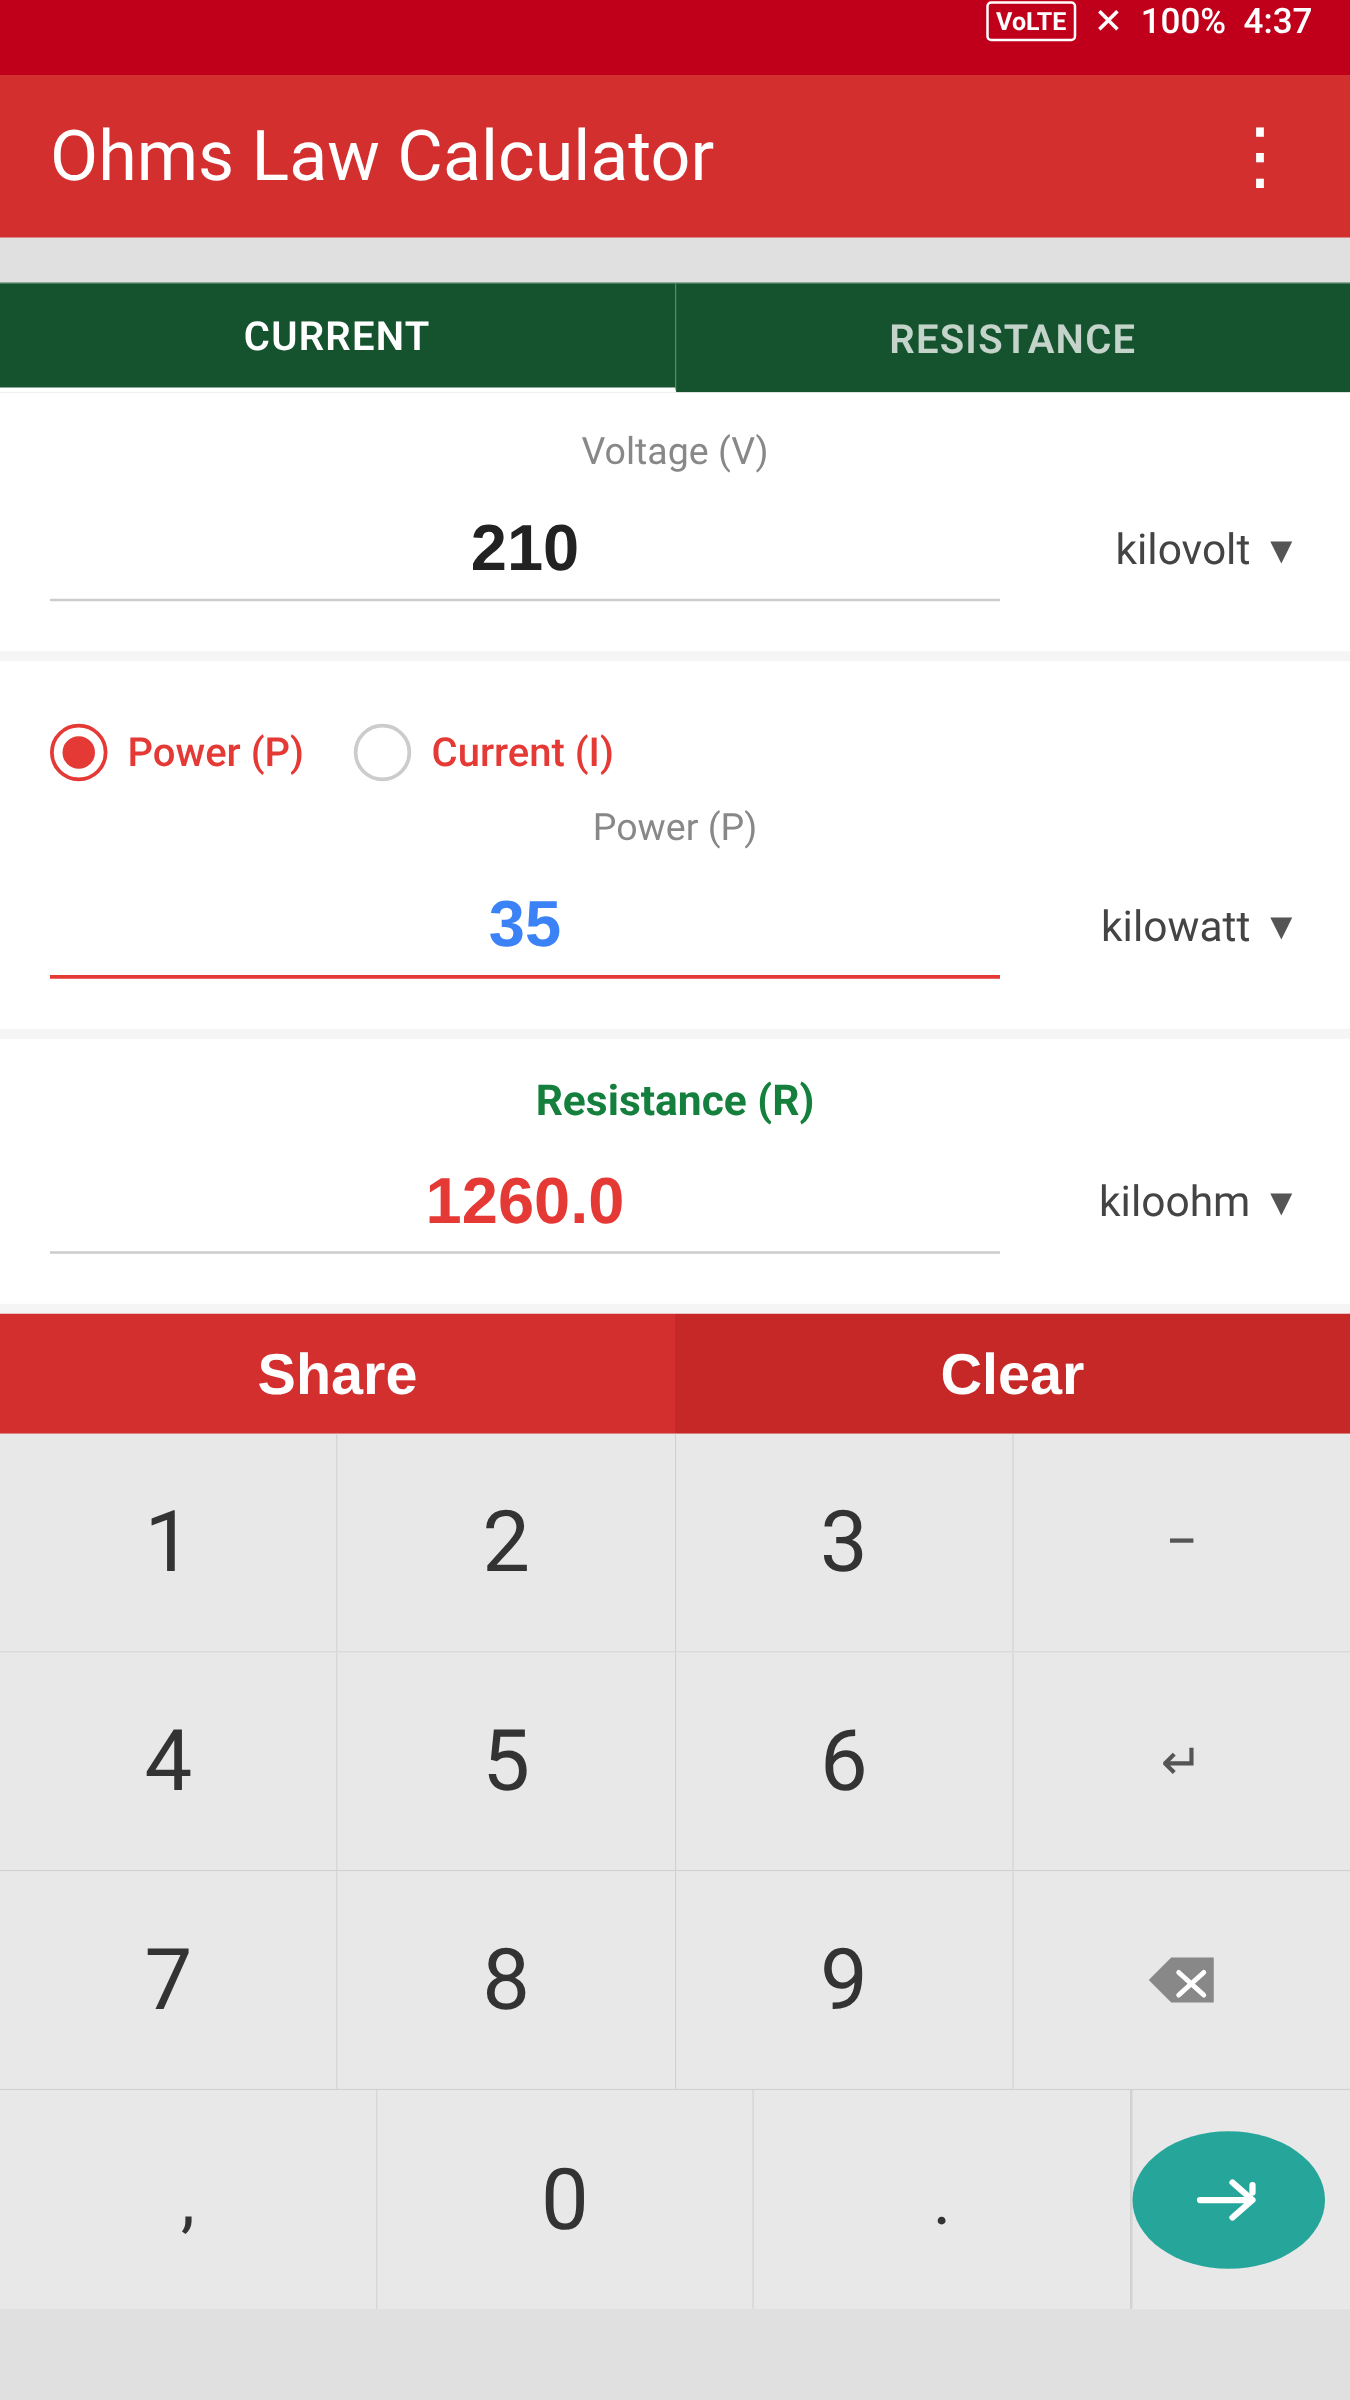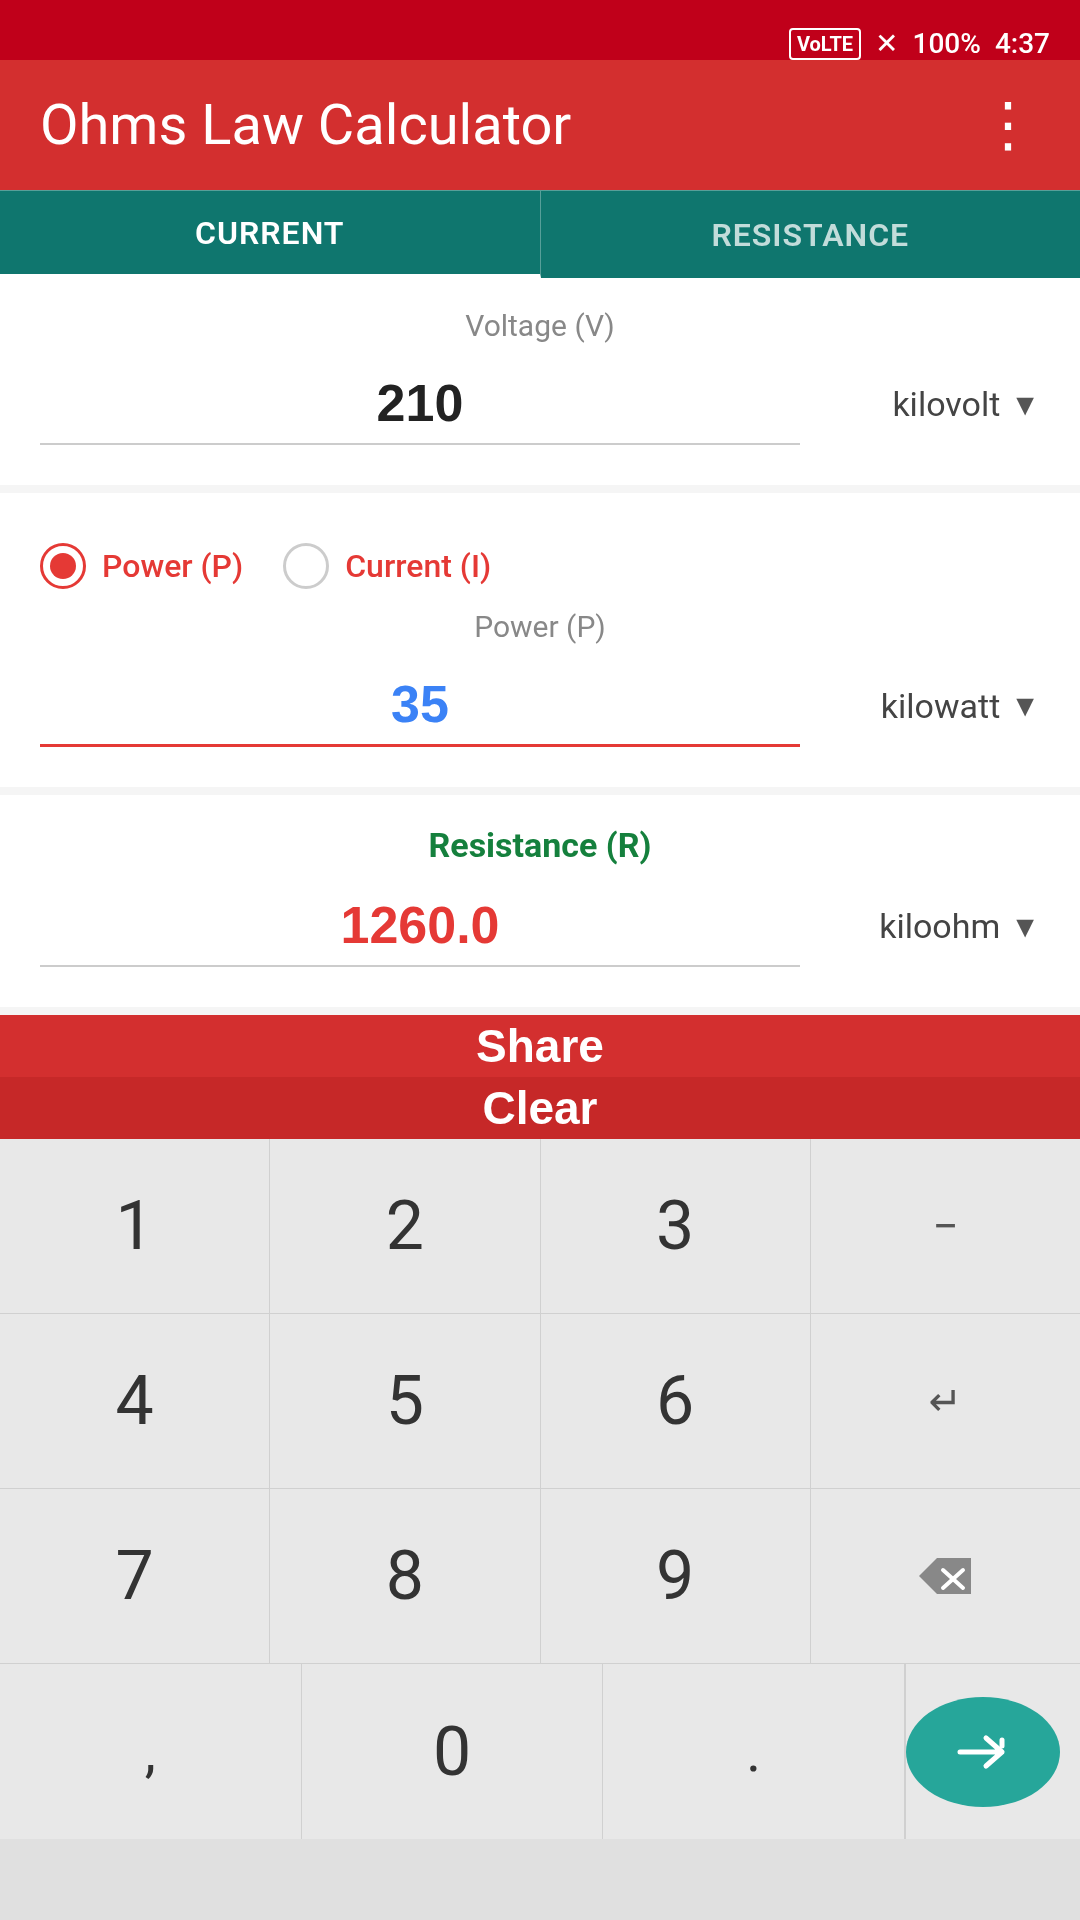--- a/index.html
+++ b/index.html
@@ -10,21 +10,21 @@
       font-family: 'Roboto', Arial, sans-serif;
       background: #e0e0e0;
       overflow-x: hidden;
     }
 
     
     .status-bar {
       background: #c0001a;
       height: 60px;
       display: flex;
-      align-items: flex-end;
+      align-items: flex-start;
       justify-content: flex-end;
       padding: 0 30px;
       gap: 18px;
     }
     .status-bar-text {
       color: white;
       font-size: 28px;
       font-weight: 500;
     }
     .status-icons {
@@ -58,24 +58,25 @@
     .app-bar-menu {
       color: white;
       font-size: 60px;
       cursor: pointer;
       line-height: 1;
       letter-spacing: 2px;
     }
 
     
     .tabs {
-      background: #0f766e;
+      background: #14532d;
       display: flex;
       height: 88px;
       border-top: 1px solid rgba(255,255,255,0.3);
+      margin-top: 36px;
     }
     .tab {
       flex: 1;
       display: flex;
       align-items: center;
       justify-content: center;
       color: rgba(255,255,255,0.75);
       font-size: 32px;
       font-weight: 600;
       letter-spacing: 1px;
@@ -190,22 +191,21 @@
     }
     .radio-label {
       font-size: 32px;
       color: #e53935;
       font-weight: 500;
     }
 
     
     .action-buttons {
       display: flex;
-      height: 124px;
-      flex-direction: column;
+      height: 96px;
     }
     .btn-share {
       flex: 1;
       background: #d32f2f;
       color: white;
       font-size: 46px;
       font-weight: bold;
       border: none;
       cursor: pointer;
       display: flex;

